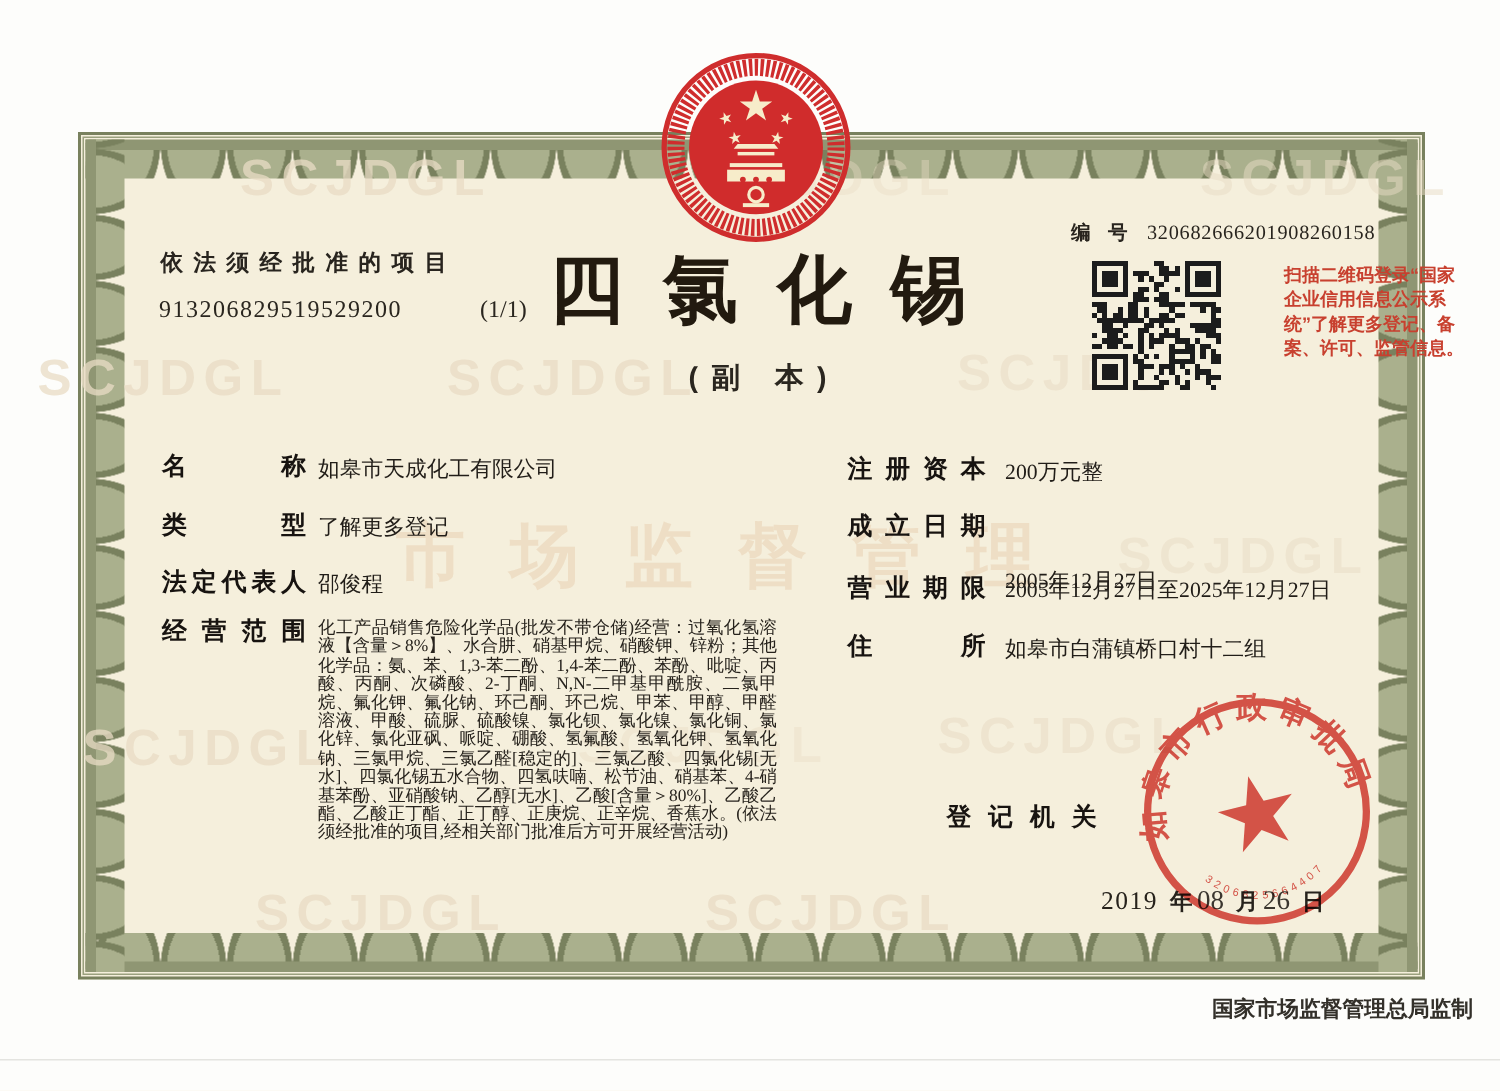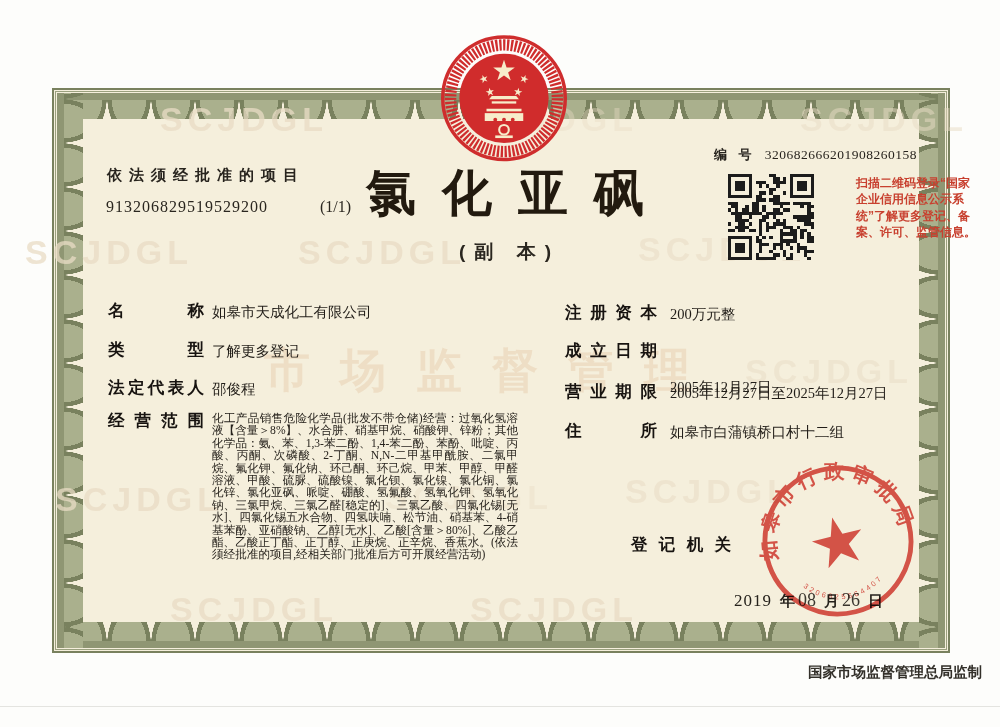--- a/index.html
+++ b/index.html
@@ -106,21 +106,21 @@
     <circle cx="90" cy="102.5" r="2.2" fill="#d02c2c"></circle>
     <circle cx="80" cy="114" r="5.5" fill="none" stroke="#f7ecca" stroke-width="2.4"></circle>
     <rect x="70" y="120.5" width="20" height="3" fill="#f7ecca"></rect>
   </svg>
 
   <div class="credit-label sans">依法须经批准的项目</div>
   <div class="credit-code">
     <span>913206829519529200</span><span class="credit-page">(1/1)</span>
   </div>
 
-  <div class="title sans">氯化亚砜</div>
+  <div class="title sans">四氯化锡</div>
   <div class="subtitle sans">(副 本)</div>
 
   <div class="serial">
     <span class="s-label sans">编 号</span><span class="s-num">320682666201908260158</span>
   </div>
 
   <svg class="qr" viewBox="0 0 25 25" shape-rendering="crispEdges">
     <rect x="0" y="0" width="25" height="25" fill="#f5efdc"></rect>
     <path id="qrmods" fill="#1c1c1c" d="M12 0h1v1h-1zM13 0h1v1h-1zM13 1h1v1h-1zM14 1h1v1h-1zM16 1h1v1h-1zM8 2h1v1h-1zM9 2h1v1h-1zM10 2h1v1h-1zM13 2h1v1h-1zM14 2h1v1h-1zM15 2h1v1h-1zM16 2h1v1h-1zM9 3h1v1h-1zM11 3h1v1h-1zM14 3h1v1h-1zM12 4h1v1h-1zM13 4h1v1h-1zM9 5h1v1h-1zM10 5h1v1h-1zM12 5h1v1h-1zM16 5h1v1h-1zM8 6h1v1h-1zM9 6h1v1h-1zM13 6h1v1h-1zM14 6h1v1h-1zM8 7h1v1h-1zM9 7h1v1h-1zM10 7h1v1h-1zM12 7h1v1h-1zM13 7h1v1h-1zM14 7h1v1h-1zM0 8h1v1h-1zM1 8h1v1h-1zM2 8h1v1h-1zM7 8h1v1h-1zM8 8h1v1h-1zM13 8h1v1h-1zM14 8h1v1h-1zM15 8h1v1h-1zM16 8h1v1h-1zM17 8h1v1h-1zM19 8h1v1h-1zM20 8h1v1h-1zM21 8h1v1h-1zM22 8h1v1h-1zM23 8h1v1h-1zM1 9h1v1h-1zM2 9h1v1h-1zM5 9h1v1h-1zM7 9h1v1h-1zM8 9h1v1h-1zM10 9h1v1h-1zM15 9h1v1h-1zM21 9h1v1h-1zM23 9h1v1h-1zM24 9h1v1h-1zM0 10h1v1h-1zM2 10h1v1h-1zM4 10h1v1h-1zM5 10h1v1h-1zM7 10h1v1h-1zM8 10h1v1h-1zM10 10h1v1h-1zM13 10h1v1h-1zM14 10h1v1h-1zM16 10h1v1h-1zM17 10h1v1h-1zM23 10h1v1h-1zM1 11h1v1h-1zM2 11h1v1h-1zM3 11h1v1h-1zM4 11h1v1h-1zM5 11h1v1h-1zM6 11h1v1h-1zM7 11h1v1h-1zM8 11h1v1h-1zM9 11h1v1h-1zM11 11h1v1h-1zM12 11h1v1h-1zM13 11h1v1h-1zM14 11h1v1h-1zM15 11h1v1h-1zM23 11h1v1h-1zM24 11h1v1h-1zM2 12h1v1h-1zM3 12h1v1h-1zM6 12h1v1h-1zM10 12h1v1h-1zM11 12h1v1h-1zM13 12h1v1h-1zM19 12h1v1h-1zM20 12h1v1h-1zM21 12h1v1h-1zM22 12h1v1h-1zM23 12h1v1h-1zM24 12h1v1h-1zM2 13h1v1h-1zM3 13h1v1h-1zM4 13h1v1h-1zM5 13h1v1h-1zM9 13h1v1h-1zM10 13h1v1h-1zM14 13h1v1h-1zM16 13h1v1h-1zM20 13h1v1h-1zM21 13h1v1h-1zM22 13h1v1h-1zM23 13h1v1h-1zM0 14h1v1h-1zM3 14h1v1h-1zM4 14h1v1h-1zM6 14h1v1h-1zM9 14h1v1h-1zM11 14h1v1h-1zM13 14h1v1h-1zM14 14h1v1h-1zM15 14h1v1h-1zM16 14h1v1h-1zM22 14h1v1h-1zM23 14h1v1h-1zM24 14h1v1h-1zM2 15h1v1h-1zM3 15h1v1h-1zM4 15h1v1h-1zM5 15h1v1h-1zM9 15h1v1h-1zM11 15h1v1h-1zM12 15h1v1h-1zM13 15h1v1h-1zM16 15h1v1h-1zM17 15h1v1h-1zM18 15h1v1h-1zM20 15h1v1h-1zM24 15h1v1h-1zM0 16h1v1h-1zM1 16h1v1h-1zM3 16h1v1h-1zM4 16h1v1h-1zM6 16h1v1h-1zM7 16h1v1h-1zM9 16h1v1h-1zM11 16h1v1h-1zM15 16h1v1h-1zM18 16h1v1h-1zM19 16h1v1h-1zM21 16h1v1h-1zM22 16h1v1h-1zM9 17h1v1h-1zM15 17h1v1h-1zM16 17h1v1h-1zM17 17h1v1h-1zM18 17h1v1h-1zM19 17h1v1h-1zM21 17h1v1h-1zM23 17h1v1h-1zM8 18h1v1h-1zM10 18h1v1h-1zM12 18h1v1h-1zM15 18h1v1h-1zM19 18h1v1h-1zM21 18h1v1h-1zM23 18h1v1h-1zM24 18h1v1h-1zM8 19h1v1h-1zM9 19h1v1h-1zM15 19h1v1h-1zM16 19h1v1h-1zM17 19h1v1h-1zM18 19h1v1h-1zM19 19h1v1h-1zM23 19h1v1h-1zM24 19h1v1h-1zM9 20h1v1h-1zM10 20h1v1h-1zM11 20h1v1h-1zM13 20h1v1h-1zM14 20h1v1h-1zM15 20h1v1h-1zM17 20h1v1h-1zM20 20h1v1h-1zM9 21h1v1h-1zM13 21h1v1h-1zM15 21h1v1h-1zM18 21h1v1h-1zM20 21h1v1h-1zM21 21h1v1h-1zM22 21h1v1h-1zM9 22h1v1h-1zM12 22h1v1h-1zM16 22h1v1h-1zM20 22h1v1h-1zM22 22h1v1h-1zM23 22h1v1h-1zM24 22h1v1h-1zM8 23h1v1h-1zM13 23h1v1h-1zM14 23h1v1h-1zM16 23h1v1h-1zM18 23h1v1h-1zM22 23h1v1h-1zM8 24h1v1h-1zM9 24h1v1h-1zM10 24h1v1h-1zM11 24h1v1h-1zM12 24h1v1h-1zM13 24h1v1h-1zM17 24h1v1h-1zM18 24h1v1h-1zM23 24h1v1h-1z"></path>
     <g fill="#1c1c1c">

